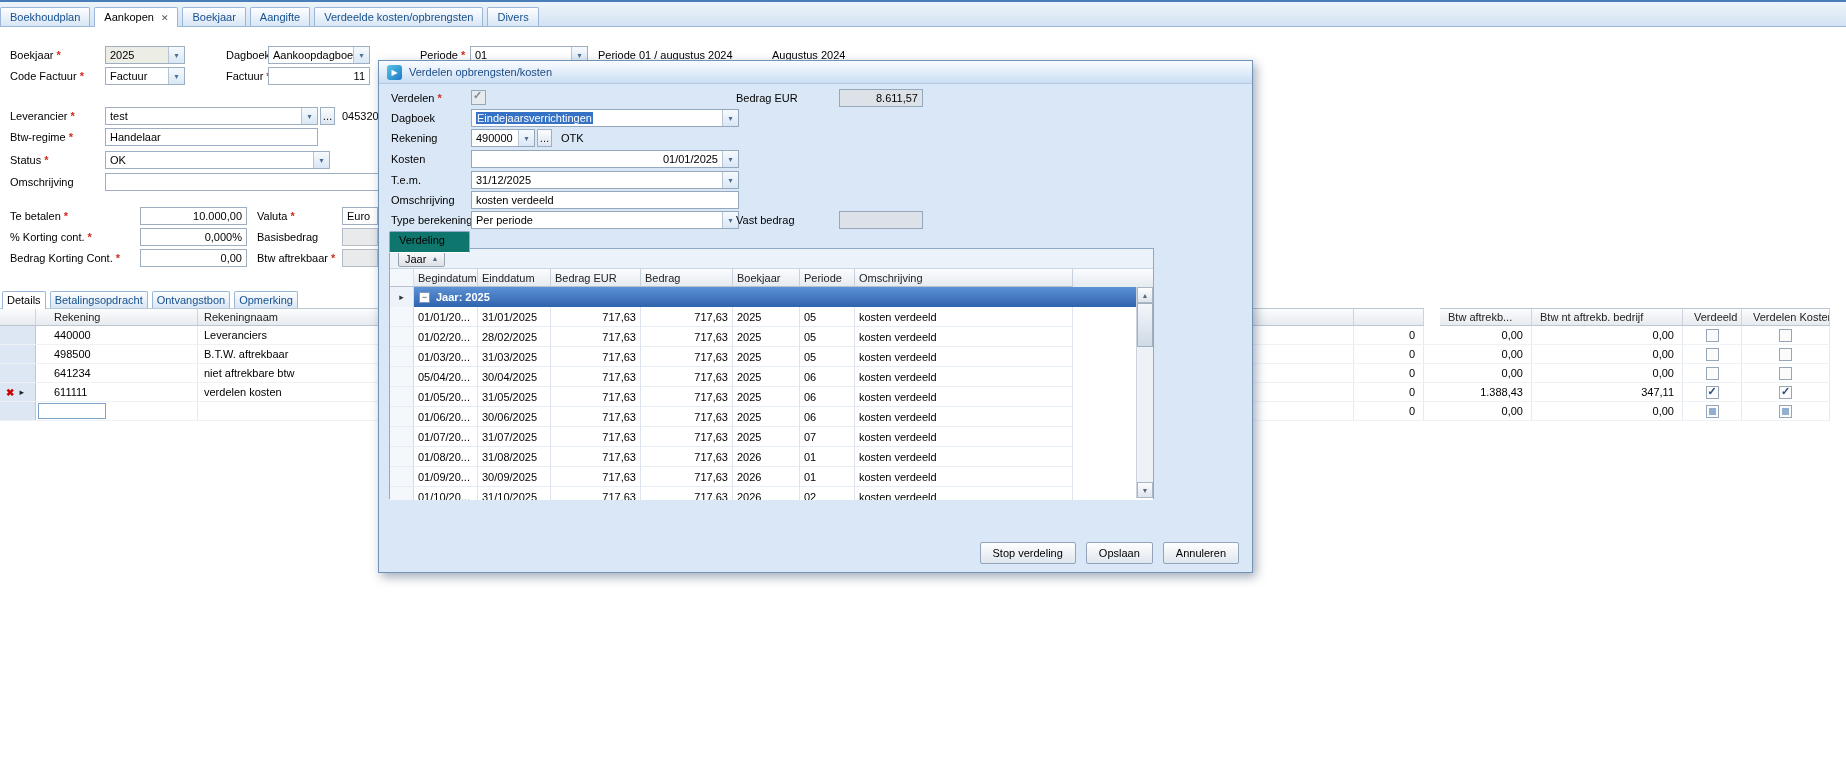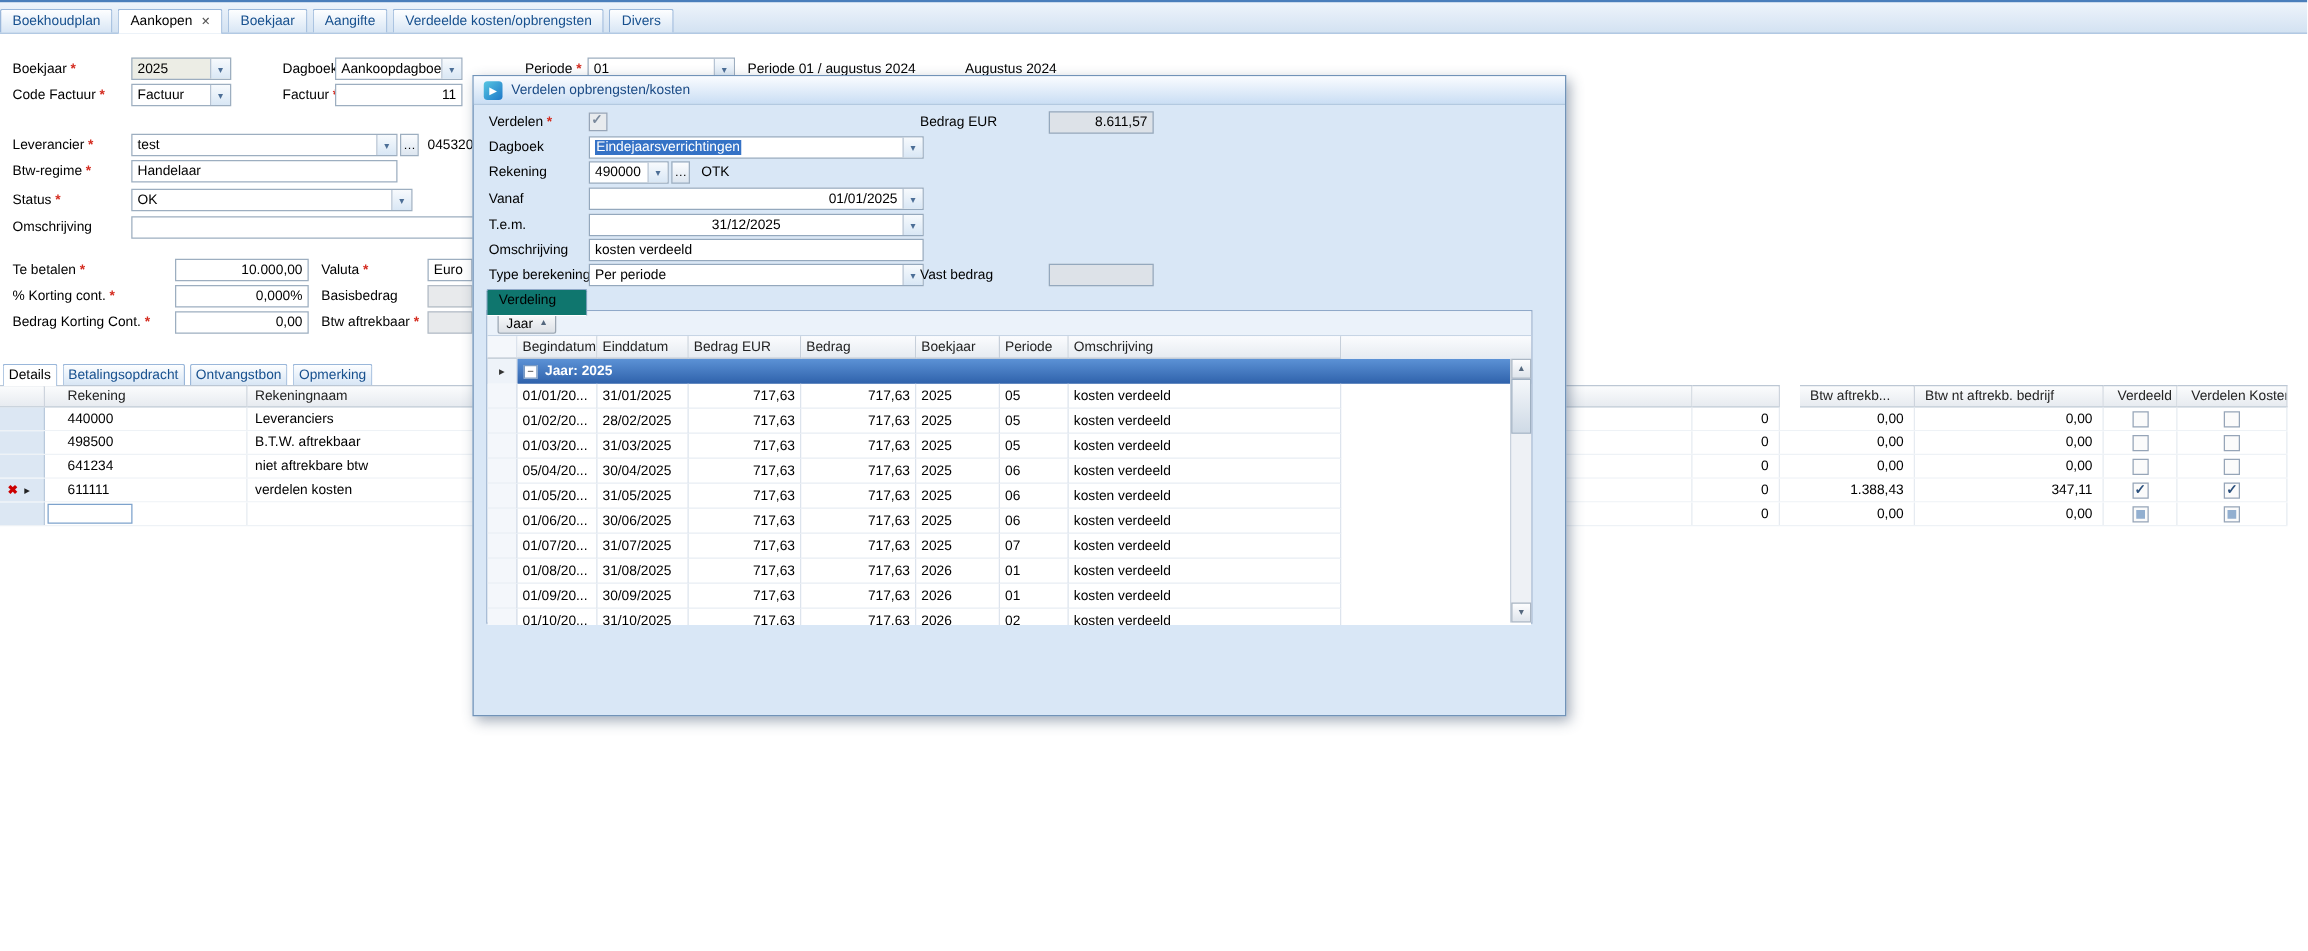--- a/index.html
+++ b/index.html
@@ -71,21 +71,21 @@
   .dtitle{height:22px;background:linear-gradient(#fafcff,#cadef4);border-bottom:1px solid #b3c9e0;
           display:flex;align-items:center;padding:0 8px;color:#1a4a85;}
   .dicon{width:15px;height:15px;border-radius:3px;background:linear-gradient(135deg,#56c6e2,#1e78c8);
          color:#fff;font-size:8px;display:flex;align-items:center;justify-content:center;margin-right:7px;}
   .dialog .input,.dialog .combo{border-color:#94a8bd;}
   .dgray{background:#dde2e8;border-color:#aab6c2;}
   .sel-hl{background:#3572c6;color:#fff;padding:0 1px;}
   .focus-warm{border-color:#bd6a43;}
   .dtab{position:absolute;left:10px;top:170px;height:18px;background:#0f766e;border:1px solid #8fa8c8;
         border-bottom:1px solid #fff;z-index:2;padding:2px 24px 0 9px;border-radius:2px 2px 0 0;box-sizing:content-box;}
-  .vpanel{position:absolute;left:10px;top:187px;width:837px;height:251px;background:#fff;
+  .vpanel{position:absolute;left:10px;top:187px;width:765px;height:251px;background:#fff;
           border:1px solid #90a9c9;box-sizing:border-box;}
   .groupbar{height:20px;background:#ebf2fa;border-bottom:1px solid #c7d5e5;display:flex;align-items:center;padding-left:8px;box-sizing:border-box;}
   .jaar-btn{height:15px;border:1px solid #9aa5b1;border-radius:2px;background:linear-gradient(#fafbfc,#dde1e6);
             display:inline-flex;align-items:center;padding:0 6px;gap:5px;}
   .jaar-btn .sort{font-size:7px;color:#55687e;}
   .vhead{display:flex;height:18px;}
   .vh{display:flex;align-items:center;background:linear-gradient(#fbfcfe,#e6ebf1);
       border-right:1px solid #c6cfda;border-bottom:1px solid #b7c1cd;box-sizing:border-box;
       height:18px;padding:0 4px;overflow:hidden;white-space:nowrap;color:#222;}
   .vbody{position:relative;height:213px;overflow:hidden;}
@@ -328,29 +328,29 @@
       </div>
 
     <div class="dlbl" style="left:12px;top:71px">Rekening</div>
     <div class="combo" style="left:92px;top:68px;width:64px">
         <span class="txt">490000</span>
         <span class="btn">▾</span>
       </div>
     <div class="ellipsis-btn" style="left:158px;top:68px">…</div>
     <div class="dlbl" style="left:182px;top:71px">OTK</div>
 
-    <div class="dlbl" style="left:12px;top:92px">Vanaf</div>
+    <div class="dlbl" style="left:12px;top:92px">Kosten</div>
     <div class="combo" style="left:92px;top:89px;width:268px">
         <span class="txt num" style="text-align:right">01/01/2025</span>
         <span class="btn">▾</span>
       </div>
 
     <div class="dlbl" style="left:12px;top:113px">T.e.m.</div>
     <div class="combo" style="left:92px;top:110px;width:268px">
-        <span class="txt num" style="text-align:center">31/12/2025</span>
+        <span class="txt num" style="text-align:left">31/12/2025</span>
         <span class="btn">▾</span>
       </div>
 
     <div class="dlbl" style="left:12px;top:133px">Omschrijving</div>
     <div class="input" style="left:92px;top:130px;width:268px">kosten verdeeld</div>
 
     <div class="dlbl" style="left:12px;top:153px">Type berekening</div>
     <div class="combo" style="left:92px;top:150px;width:268px">
         <span class="txt">Per periode</span>
         <span class="btn">▾</span>
@@ -498,14 +498,19 @@
             <div class="vc v-fillc"></div>
           </div>
         </div>
       <div class="scrollbar">
         <div class="sbox up">▲</div>
         <div class="sthumb"></div>
         <div class="sbox down">▼</div>
       </div>
     </div>
 
+    <div class="dbuttons">
+      <div class="dbtn">Stop verdeling</div>
+      <div class="dbtn">Opslaan</div>
+      <div class="dbtn">Annuleren</div>
+    </div>
   </div>
 </div>
 
 </body></html>

